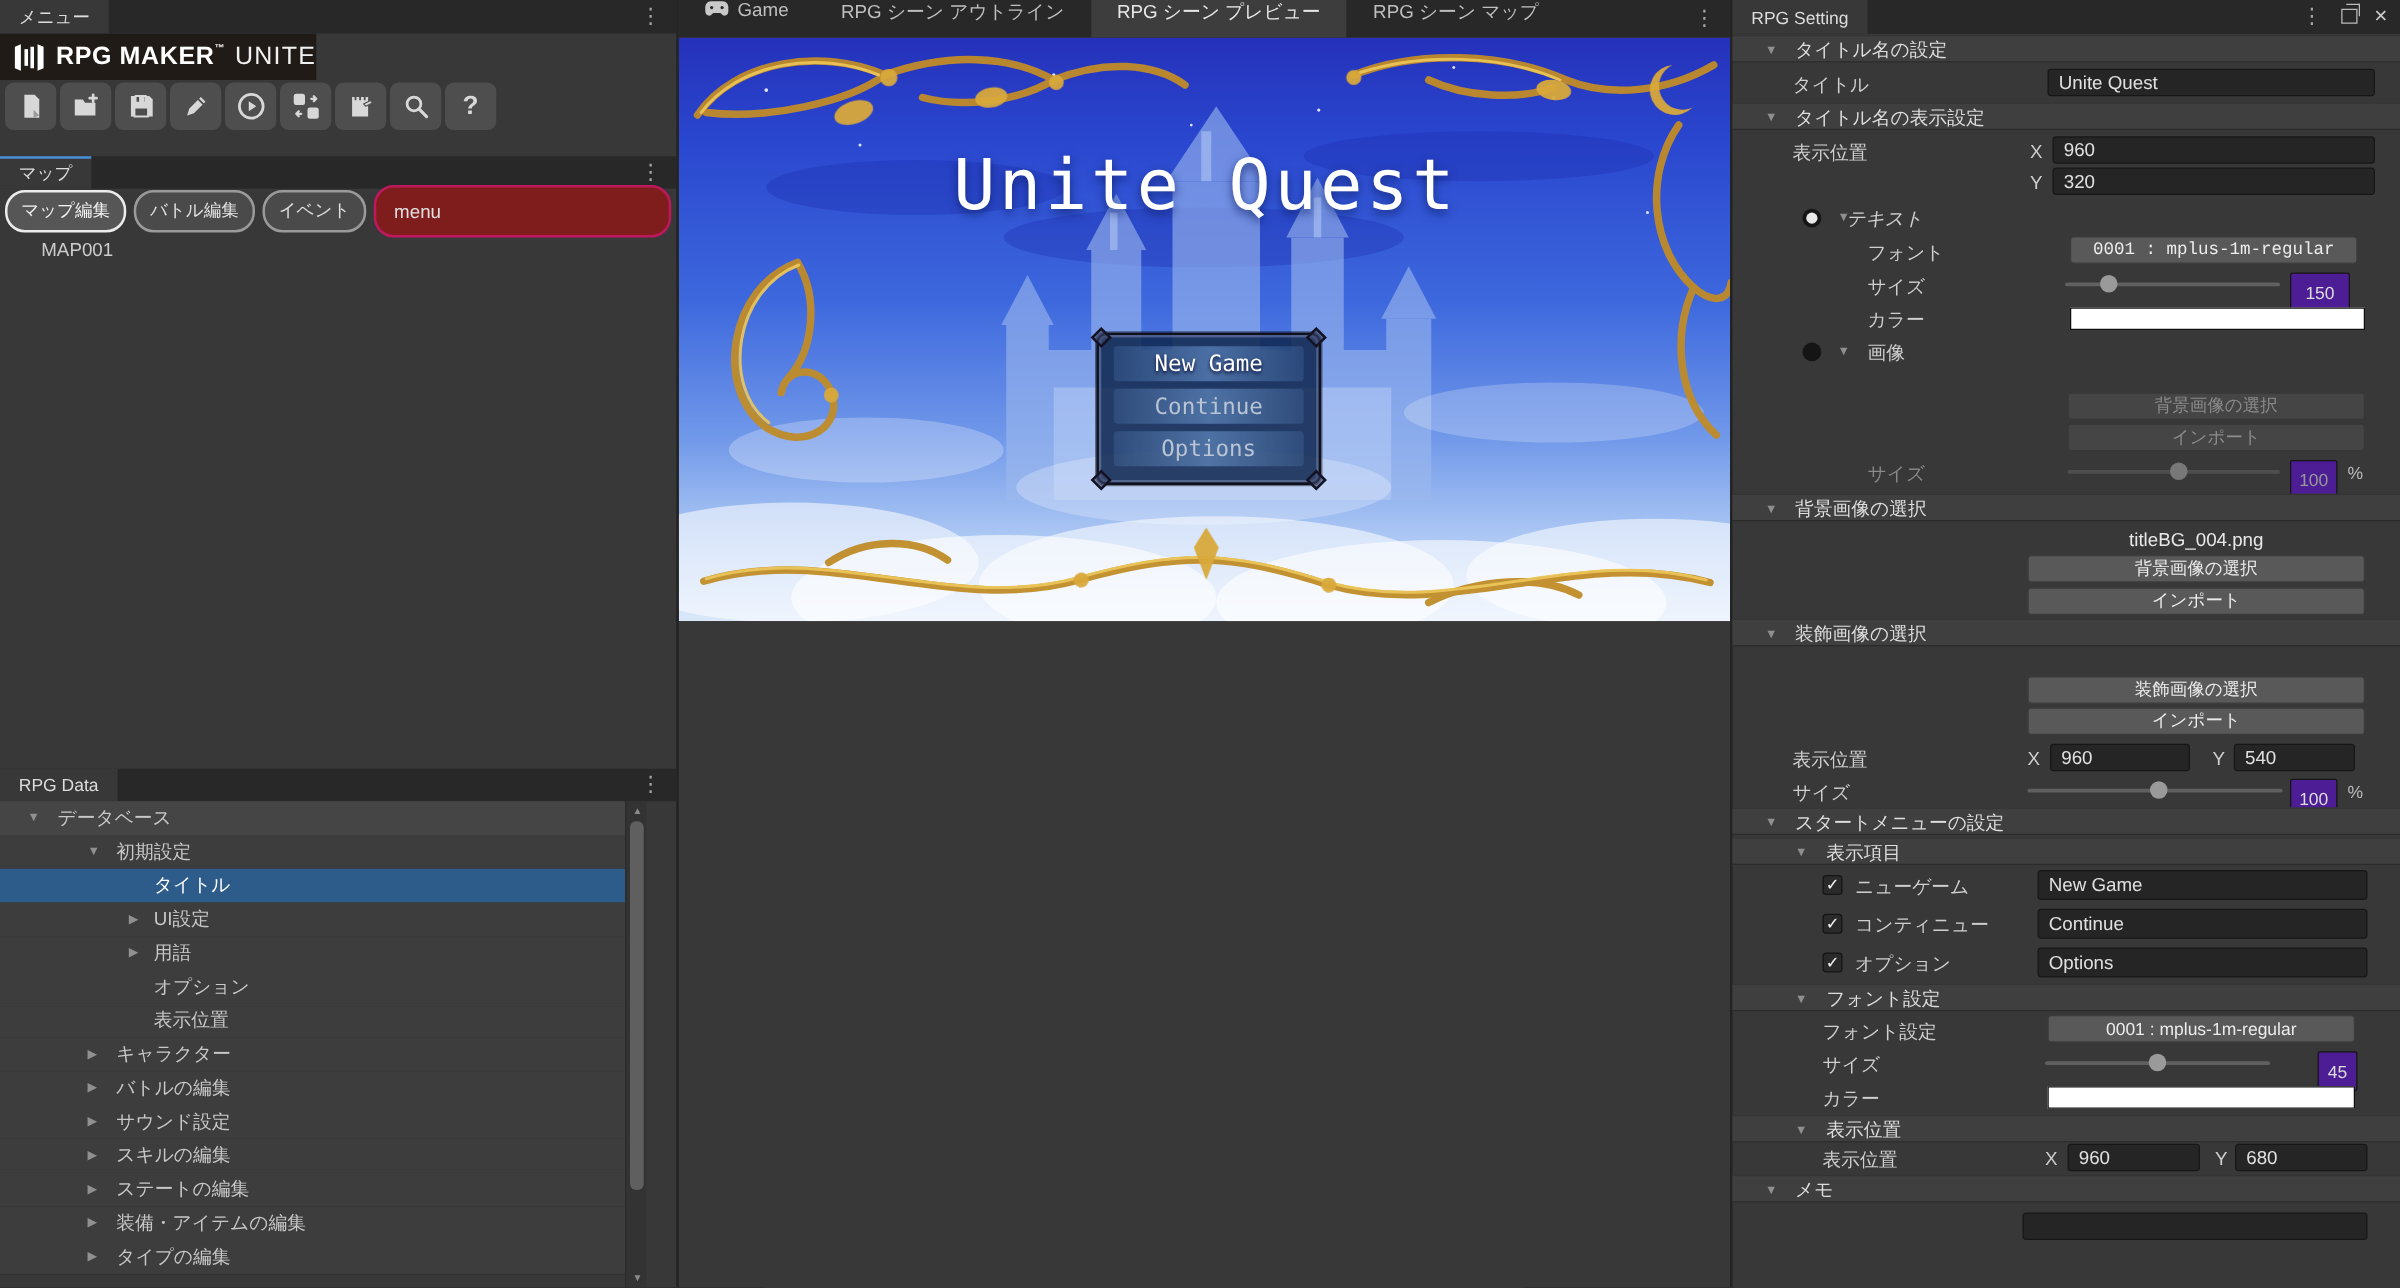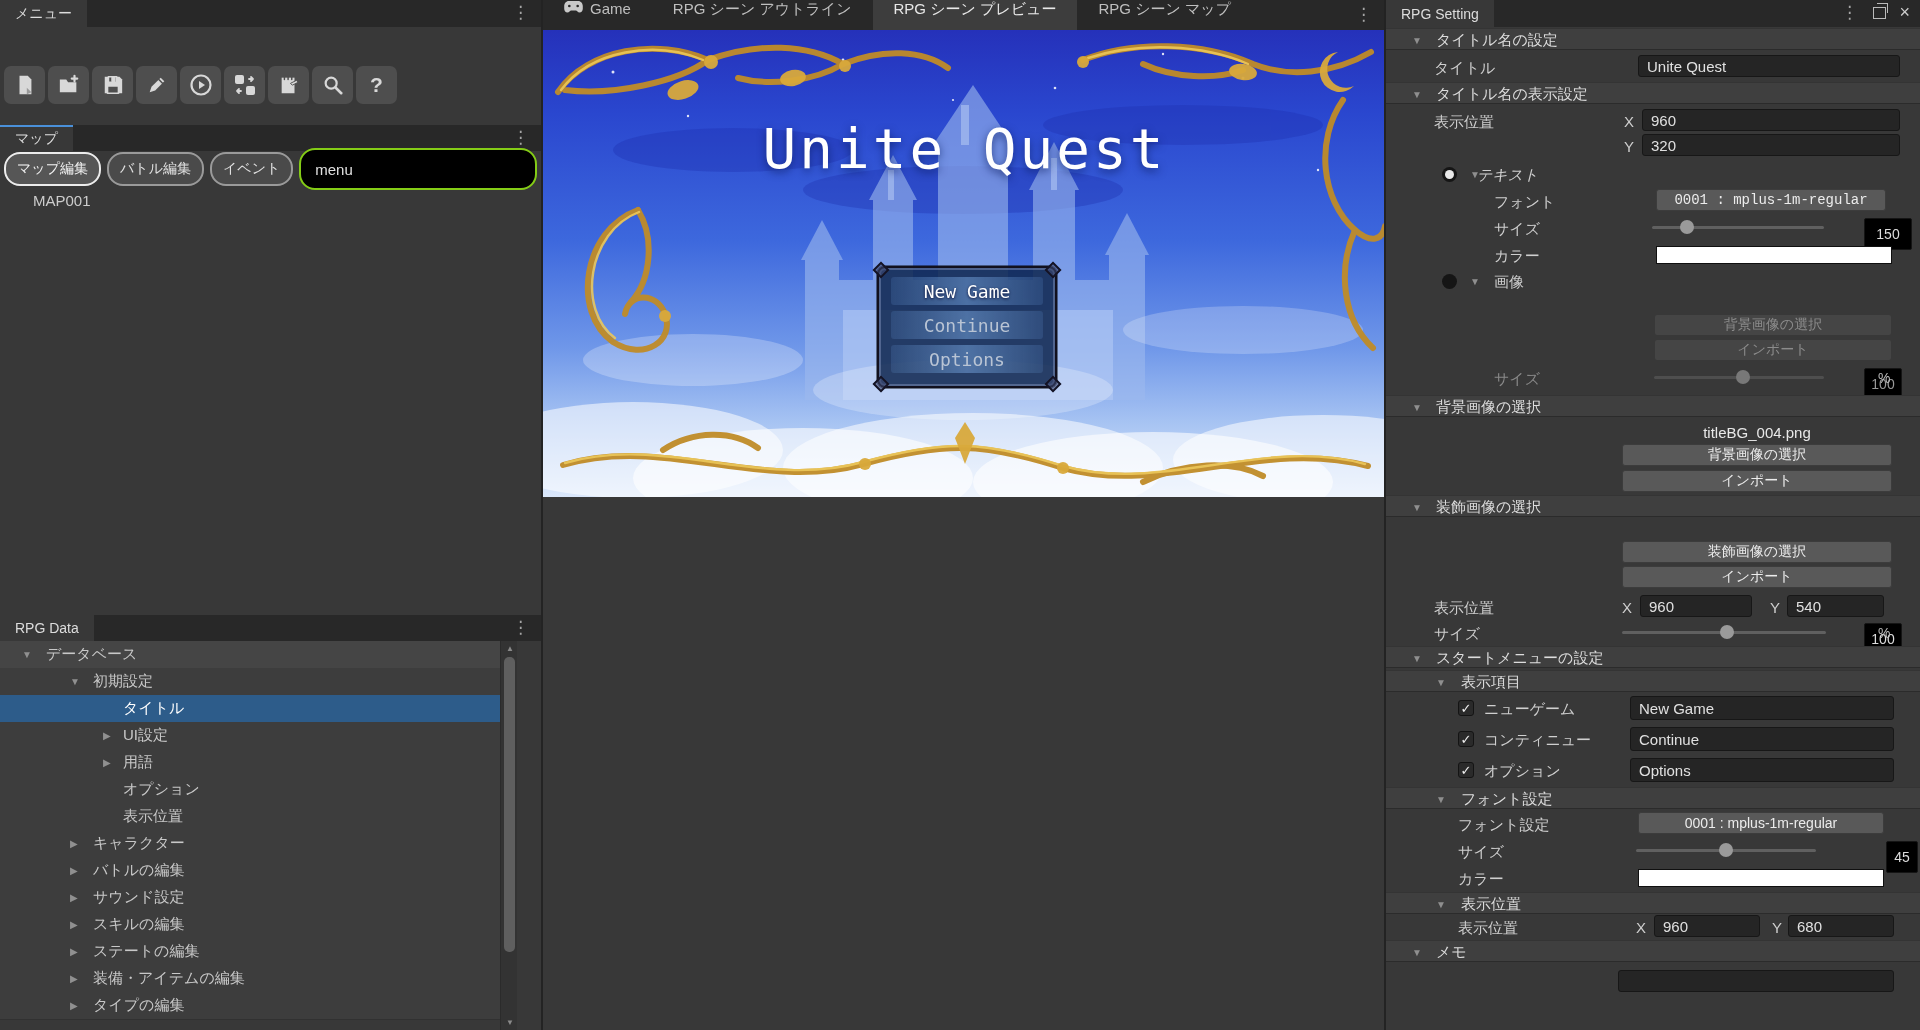--- a/index.html
+++ b/index.html
@@ -25,21 +25,21 @@
   .tool-btn{width:41px;height:38px;background:#4e4e4e;border-radius:7px;display:flex;align-items:center;justify-content:center;}
   .tool-btn svg{stroke:#d8d8d8;fill:none;stroke-width:1.8;stroke-linecap:round;stroke-linejoin:round;}
   .help-glyph{color:#d8d8d8;font-size:21px;font-weight:bold;}
 
   .map-header{top:125px;height:26px;}
   .map-header .tab{border-top:2px solid #4a90d9;box-sizing:border-box;font-size:14px;}
   .map-toolbar{position:absolute;left:4px;top:152px;width:533px;height:34px;display:flex;gap:6px;align-items:center;box-sizing:border-box;}
   .pill-btn{height:30px;border-radius:16px;border:2px solid #9a9a9a;background:#4a4a4a;color:#e2e2e2;
             padding:0 11px;font-size:14px;display:flex;align-items:center;white-space:nowrap;}
   .pill-btn.active{border-color:#ececec;background:#565656;color:#f2f2f2;}
-  .pill-input{flex:1;height:30px;border-radius:16px;border:2px solid #84cc16;background:#000000;color:#e0e0e0;
+  .pill-input{flex:1;height:30px;border-radius:16px;border:2px solid #be185d;background:#7f1d1d;color:#e0e0e0;
               padding:4px 14px;display:flex;align-items:center;font-size:15px;}
   .map-item{position:absolute;left:33px;top:192px;font-size:15px;color:#cccccc;}
 
   .data-header{top:615px;height:26px;}
   .tree{position:absolute;left:0;top:641px;width:517px;}
   .trow{position:absolute;left:0;width:500px;height:27px;background:#3d3d3d;border-bottom:1px solid #313131;
         display:flex;align-items:center;color:#c8c8c8;font-size:15px;}
   .trow.root{background:#454545;}
   .trow.sel{background:#2d5c8a;color:#ffffff;}
   .tarr{position:absolute;font-size:10px;color:#909090;top:8px;}
@@ -90,22 +90,22 @@
   .tinput{position:absolute;height:22px;background:#252525;border:1px solid #171717;border-radius:3px;color:#e0e0e0;
           font-size:15px;display:flex;align-items:center;padding:0 8px;box-sizing:border-box;}
   .gbtn{position:absolute;height:22px;background:#595959;border:1px solid #3c3c3c;border-radius:3px;color:#ececec;
         font-size:14px;display:flex;align-items:center;justify-content:center;box-sizing:border-box;}
   .gbtn.dis{background:#454545;color:#8b8b8b;border-color:#383838;}
   .slider{position:absolute;height:22px;}
   .strack{position:absolute;left:0;right:0;top:10px;height:3px;background:#606060;border-radius:2px;}
   .slider.dim .strack{background:#4e4e4e;}
   .sthumb{position:absolute;top:4px;width:14px;height:14px;border-radius:50%;background:#9a9a9a;}
   .slider.dim .sthumb{background:#787878;}
-  .vbox{position:absolute;top:2px;height:32px;background:#000000;border:1px solid #151515;border-radius:2px;color:#dddddd;
-        font-size:14px;display:flex;align-items:center;justify-content:center;padding:0 5px;box-sizing:border-box;margin-left:32px;}
+  .vbox{position:absolute;top:2px;height:32px;background:#4c1d95;border:1px solid #151515;border-radius:2px;color:#dddddd;
+        font-size:14px;display:flex;align-items:center;justify-content:center;padding:0 5px;box-sizing:border-box;}
   .vbox.dim{color:#999999;}
   .pct{position:absolute;top:4px;font-size:14px;color:#bbbbbb;}
   .swatch{position:absolute;top:3px;height:18px;background:#ffffff;border:1px solid #101010;box-sizing:border-box;}
   .radio{position:absolute;top:5px;width:15px;height:15px;border-radius:50%;background:#151515;}
   .radio.on::after{content:"";position:absolute;left:3px;top:3px;width:9px;height:9px;border-radius:50%;background:#e8e8e8;}
   .rarr{position:absolute;top:7px;font-size:10px;color:#8f8f8f;}
   .cbox{position:absolute;top:4px;width:16px;height:16px;background:#2a2a2a;border:1px solid #141414;border-radius:3px;
         color:#f0f0f0;font-size:13px;display:flex;align-items:center;justify-content:center;box-sizing:border-box;}
   .filelabel{position:absolute;top:3px;font-size:15px;color:#e8e8e8;text-align:center;}
   .filelabel.dim{color:#9a9a9a;}
@@ -116,20 +116,32 @@
 <div class="app">
 
   <div class="panel-left">
     <div class="hbar" style="top:0;">
       <div class="tab">
           <span>メニュー</span>
         </div>
       <span class="dots" style="right:12px;">⋮</span>
     </div>
 
+    <div class="logo-row">
+      <div class="logo-box">
+        <svg width="28" height="22" viewBox="0 0 28 22">
+          <path d="M2 2 L7 0 L7 22 L2 20 Z" fill="#ffffff"></path>
+          <rect x="10" y="4" width="3" height="14" fill="#ffffff"></rect>
+          <rect x="15" y="2" width="3" height="18" fill="#ffffff"></rect>
+          <path d="M21 0 L26 2 L26 20 L21 22 Z" fill="#ffffff"></path>
+        </svg>
+        <span class="logo-brand"><span>RPG MAKER</span><sup class="logo-tm">™</sup></span>
+        <span class="logo-product">UNITE</span>
+      </div>
+    </div>
 
     <div class="toolbar">
       <div class="tool-btn">
         <svg width="22" height="22" viewBox="0 0 24 24">
             <path d="M6 2 h9 l4 4 v16 h-13 z" fill="#d8d8d8" stroke="none"></path>
             <path d="M14 15 l5 5 l-5 2 z" fill="#9a9a9a" stroke="none"></path>
           </svg>
       </div>
       <div class="tool-btn">
         <svg width="24" height="22" viewBox="0 0 24 24">

